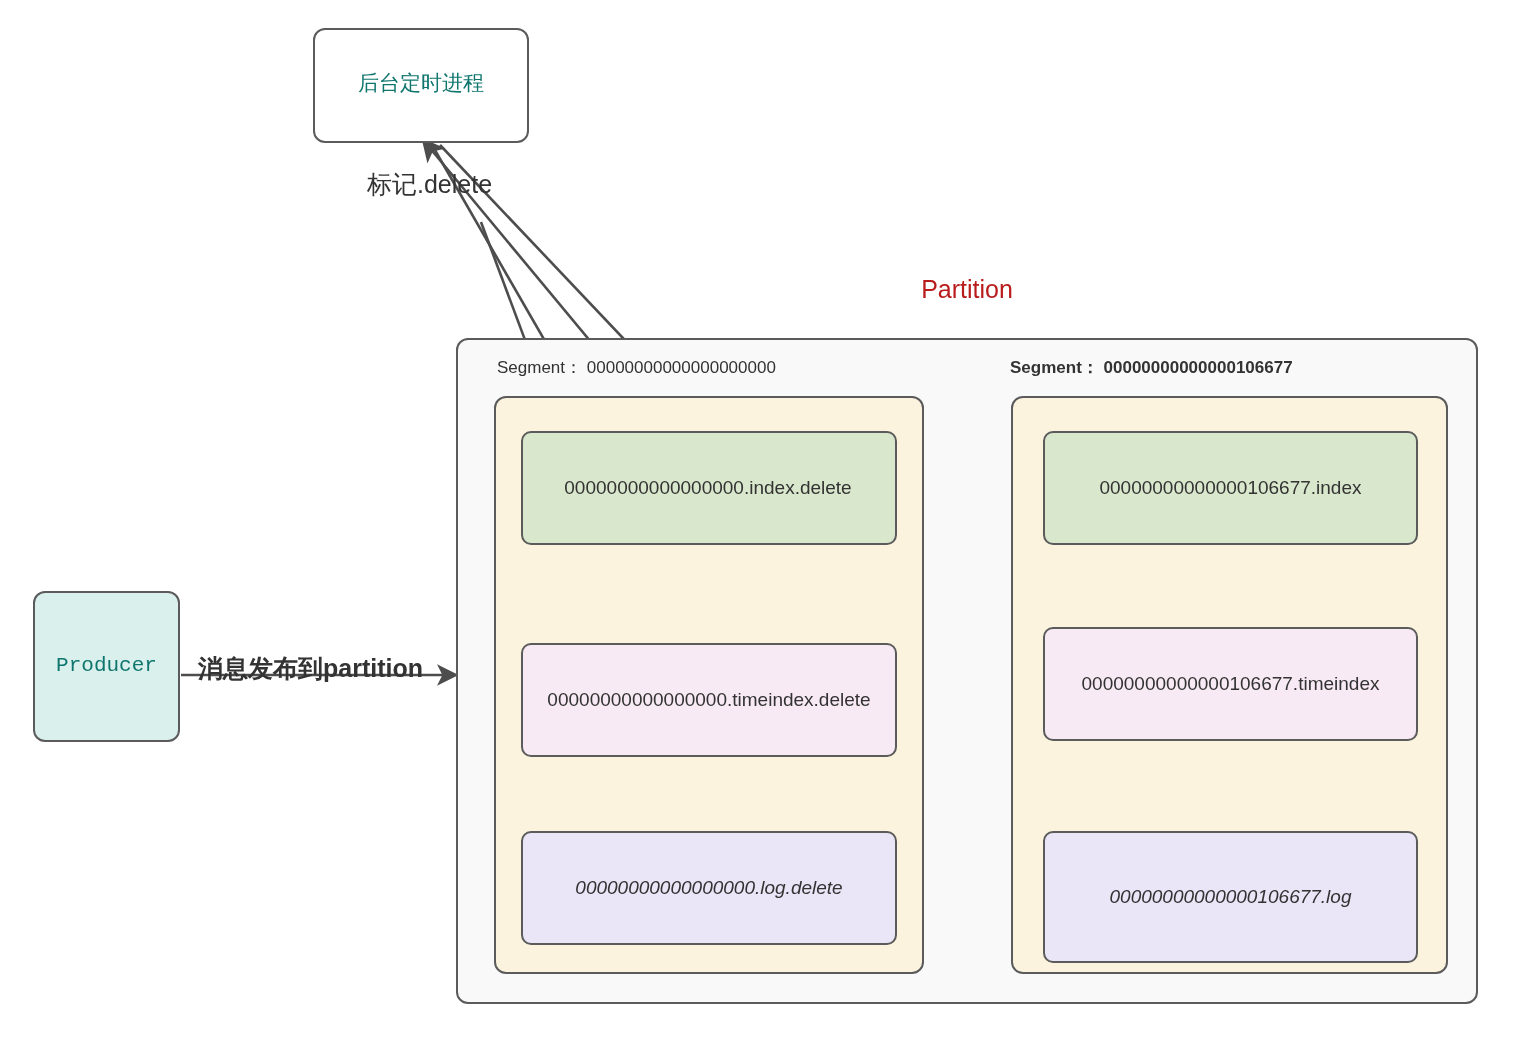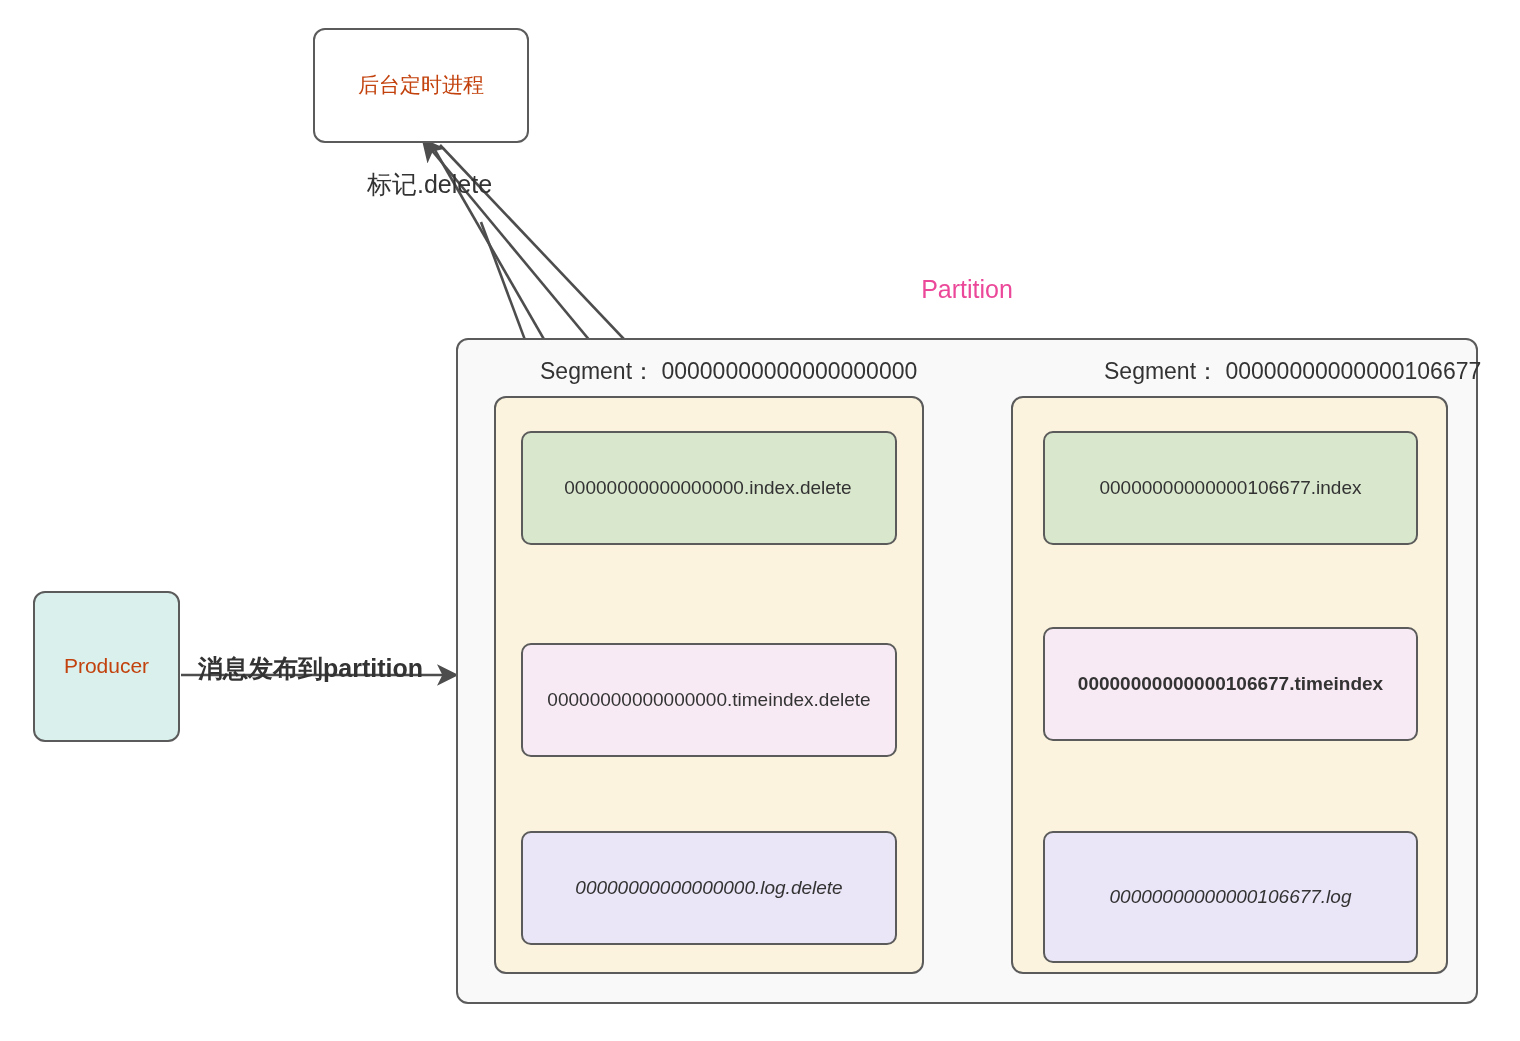--- a/index.html
+++ b/index.html
@@ -23,22 +23,23 @@
   }
   .node {
     position: absolute;
     box-sizing: border-box;
     display: flex;
     align-items: center;
     justify-content: center;
     text-align: right;
     border: 2px solid #5b5b5b;
     border-radius: 10px;
-    color: #c2410c;
+    color: #0f766e;
     line-height: 1.35;
+    font-family: Liberation Mono, monospace;
   }
 
   
   #bg-process {
     left: 313px;
     top: 28px;
     width: 216px;
     height: 115px;
     background: #ffffff;
     border-radius: 12px;
@@ -68,32 +69,31 @@
     position: absolute;
     box-sizing: border-box;
   }
   #partition-title {
     position: absolute;
     left: 456px;
     top: 275px;
     width: 1022px;
     text-align: center;
     font-size: 25px;
-    color: #ec4899;
+    color: #b91c1c;
   }
 
   .segment-title {
     position: absolute;
-    font-size: 23px;
+    font-size: 17px;
     color: #333333;
     white-space: nowrap;
-    margin-left: 43px;
   }
   #segment-title-0 { left: 497px; top: 356px; }
-  #segment-title-1 { left: 1061px; top: 356px; }
+  #segment-title-1 { left: 1010px; top: 356px; font-weight: bold; }
 
   .segment-box {
     position: absolute;
     box-sizing: border-box;
     background: #fbf3dd;
     border: 2px solid #5b5b5b;
     border-radius: 12px;
   }
   #segment-box-0 { left: 494px; top: 396px; width: 430px; height: 578px; }
   #segment-box-1 { left: 1011px; top: 396px; width: 437px; height: 578px; }
@@ -115,21 +115,21 @@
   .f-index    { background: #d9e7cd; }
   .f-timeindex{ background: #f8eaf4; }
   .f-log      { background: #eae5f7; font-style: italic; }
 
   
   #file-0-0 { left: 521px; top: 431px; width: 376px; height: 114px; padding-left: 8px; }
   #file-0-1 { left: 521px; top: 627px; width: 376px; height: 114px; margin-top: 16px; }
   #file-0-2 { left: 521px; top: 831px; width: 376px; height: 114px; }
   
   #file-1-0 { left: 1043px; top: 431px; width: 375px; height: 114px; }
-  #file-1-1 { left: 1043px; top: 627px; width: 375px; height: 114px; font-weight: bold; }
+  #file-1-1 { left: 1043px; top: 627px; width: 375px; height: 114px; }
   #file-1-2 { left: 1043px; top: 831px; width: 375px; height: 132px; }
 
   .edge-label {
     position: absolute;
     font-size: 25px;
     color: #333333;
     background: transparent;
     white-space: nowrap;
   }
   #label-mark-delete { left: 367px; top: 168px; }

